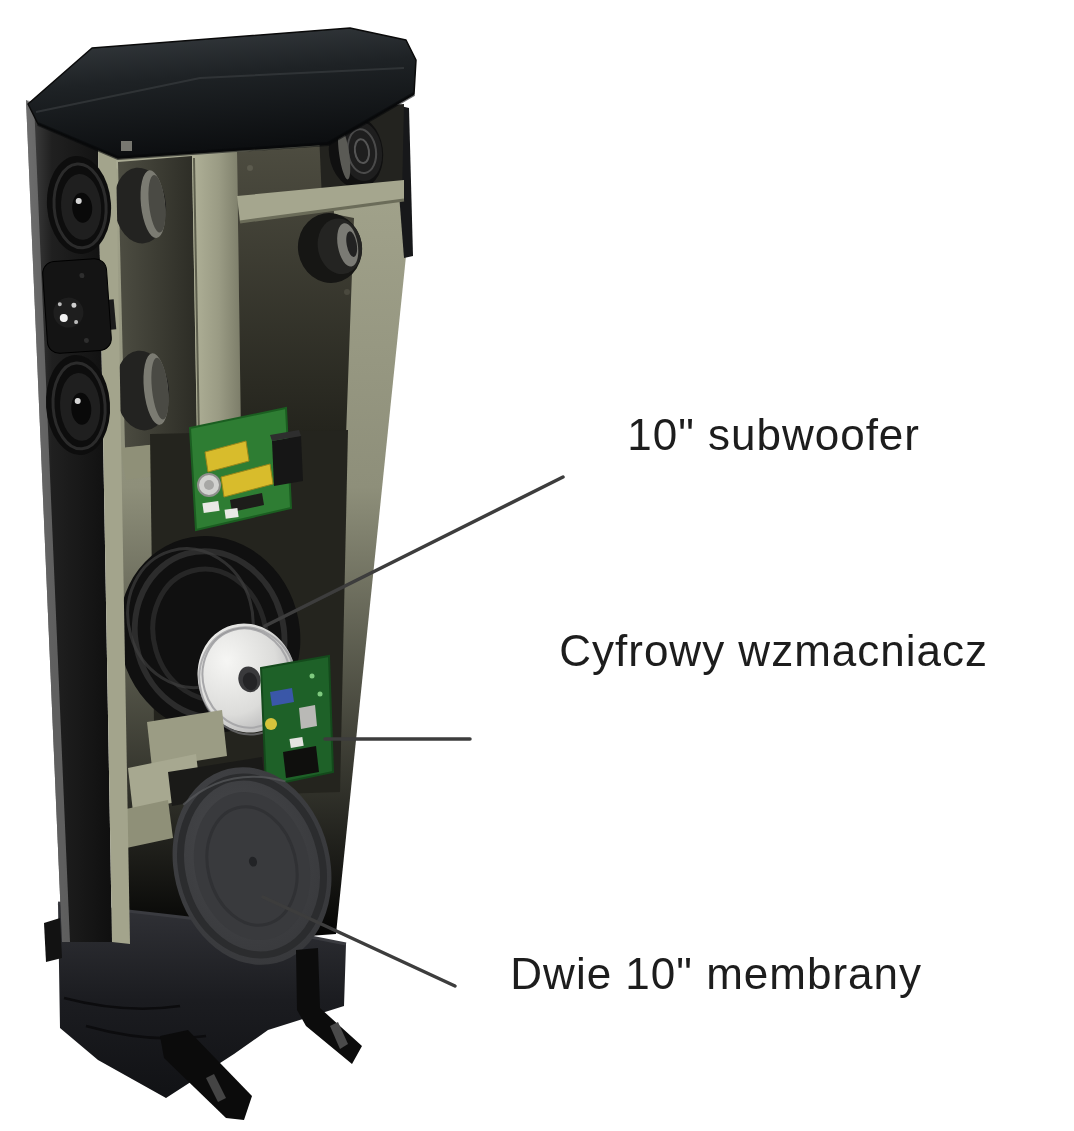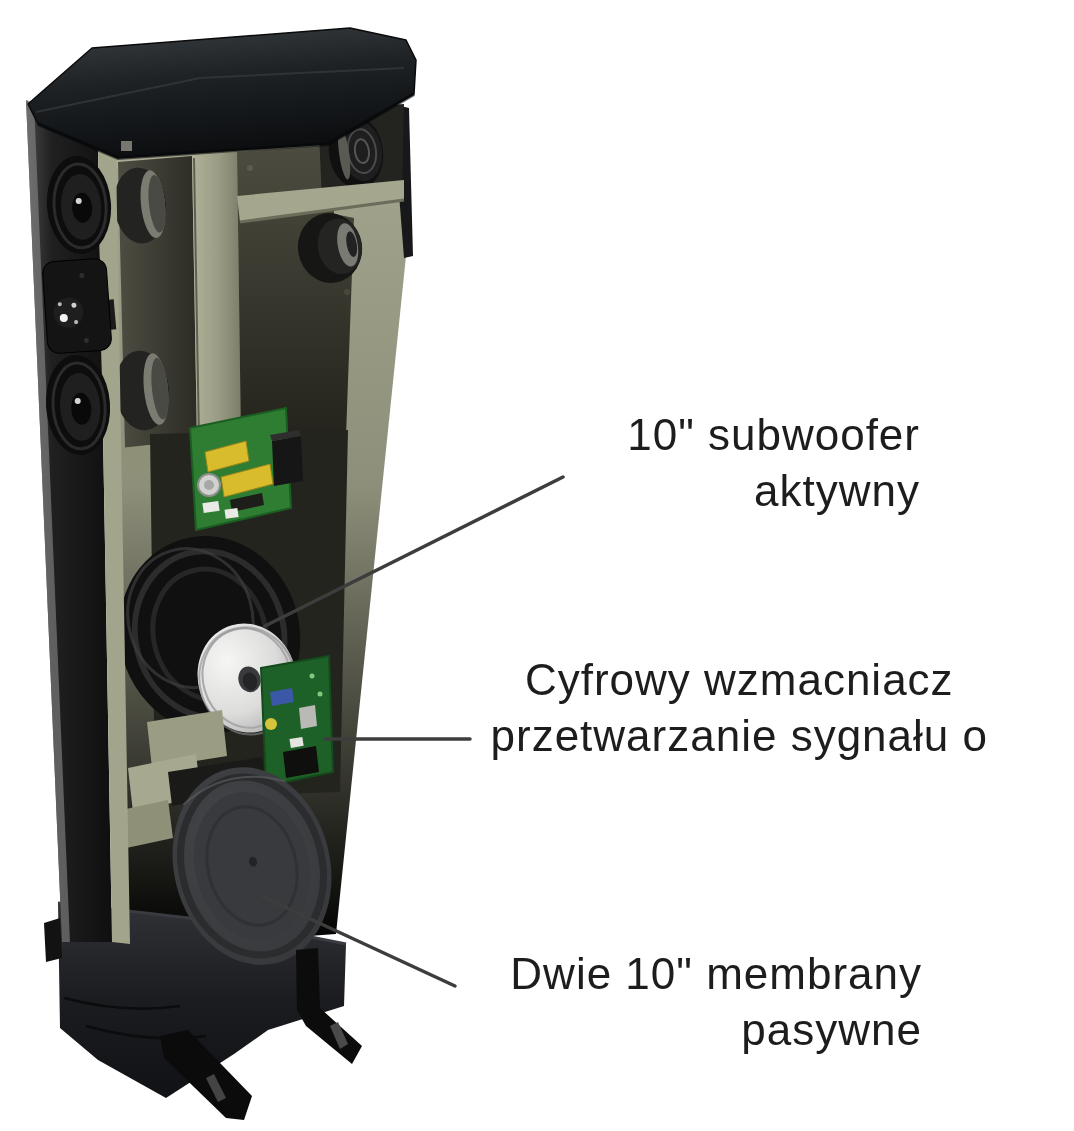--- a/index.html
+++ b/index.html
@@ -15,21 +15,21 @@
     position:absolute;
     text-align:right;
     font-size:44px;
     line-height:56px;
     letter-spacing:1px;
     color:#1d1d1d;
     white-space:nowrap;
   }
   .callout span{display:block;}
   #label-subwoofer{top:407px;right:154px;}
-  #label-amplifier{top:652px;right:86px;text-align:center;}
+  #label-amplifier{top:623px;right:86px;}
   #label-passive{top:946px;right:152px;}
 </style>
 </head>
 <body>
 
 <div class="stage">
 
 <svg width="1074" height="1131" viewBox="0 0 1074 1131">
   <defs>
     <linearGradient id="gCap" x1="0" y1="0" x2="0.25" y2="1">
@@ -238,26 +238,23 @@
 
   <g stroke="#3d3d3d" stroke-width="3.5" stroke-linecap="round">
     <line x1="265" y1="626" x2="563" y2="477"></line>
     <line x1="325" y1="739" x2="470" y2="739"></line>
     <line x1="263" y1="897" x2="455" y2="986"></line>
   </g>
 </svg>
 
   <div class="callout" id="label-subwoofer">
     <span>10" subwoofer</span>
-    <span>aktywny</span>
   </div>
 
   <div class="callout" id="label-amplifier">
     <span>Cyfrowy wzmacniacz</span>
-    <span>przetwarzanie sygnału o</span>
   </div>
 
   <div class="callout" id="label-passive">
     <span>Dwie 10" membrany</span>
-    <span>pasywne</span>
   </div>
 
 </div>
 
 </body></html>

